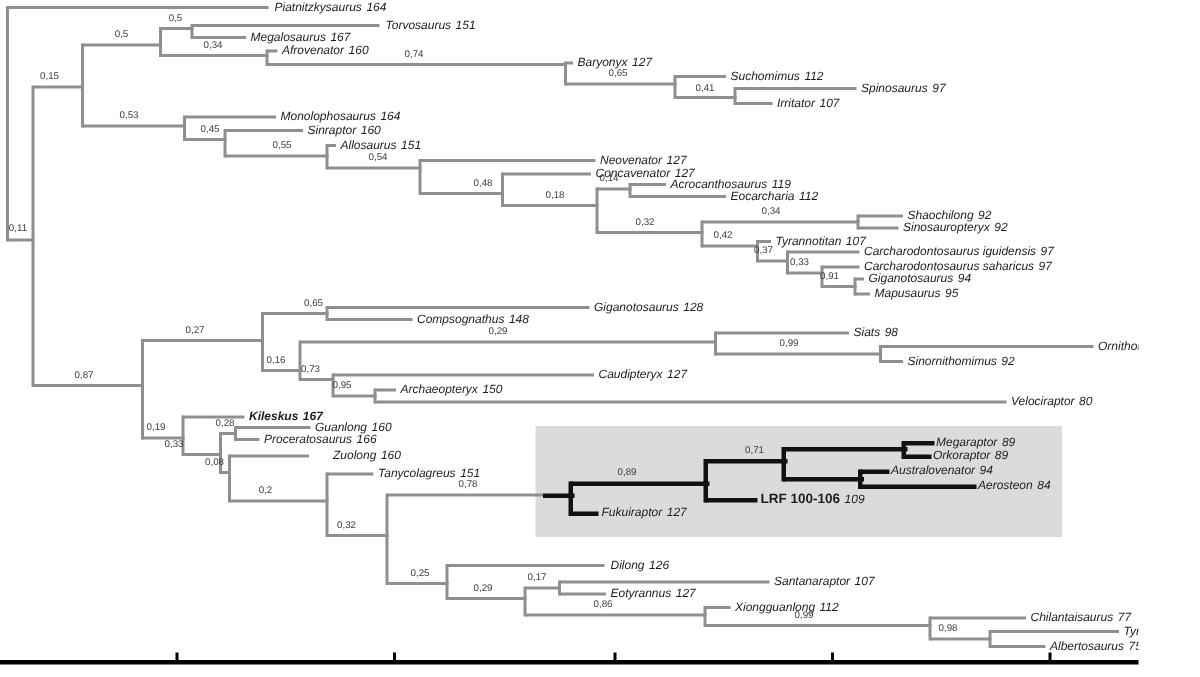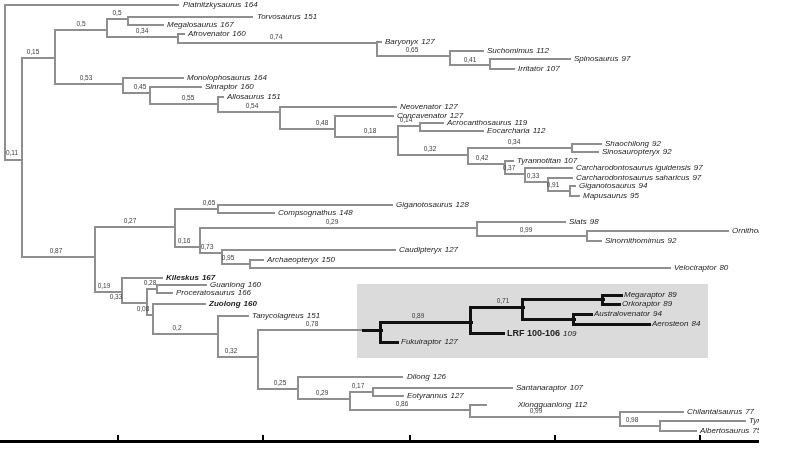--- a/index.html
+++ b/index.html
@@ -194,32 +194,32 @@
       <div class="taxon" style="left: 278px; top: 213px; color: rgb(28, 28, 28);"><span class="nm">Compsognathus</span><span class="age">148</span></div>
       <div class="taxon" style="left: 569px; top: 222px; color: rgb(28, 28, 28);"><span class="nm">Siats</span><span class="age">98</span></div>
       <div class="taxon" style="left: 732px; top: 231px; color: rgb(28, 28, 28);"><span class="nm">Ornithomimus</span><span class="age">70</span></div>
       <div class="taxon" style="left: 605px; top: 241px; color: rgb(28, 28, 28);"><span class="nm">Sinornithomimus</span><span class="age">92</span></div>
       <div class="taxon" style="left: 399px; top: 250px; color: rgb(28, 28, 28);"><span class="nm">Caudipteryx</span><span class="age">127</span></div>
       <div class="taxon" style="left: 267px; top: 260px; color: rgb(28, 28, 28);"><span class="nm">Archaeopteryx</span><span class="age">150</span></div>
       <div class="taxon" style="left: 674px; top: 268px; color: rgb(28, 28, 28);"><span class="nm">Velociraptor</span><span class="age">80</span></div>
       <div class="taxon" style="left: 166px; top: 278px; color: rgb(28, 28, 28); font-weight: bold;"><span class="nm">Kileskus</span><span class="age">167</span></div>
       <div class="taxon" style="left: 210px; top: 285px; color: rgb(28, 28, 28);"><span class="nm">Guanlong</span><span class="age">160</span></div>
       <div class="taxon" style="left: 176px; top: 293px; color: rgb(28, 28, 28);"><span class="nm">Proceratosaurus</span><span class="age">166</span></div>
-      <div class="taxon" style="left: 209px; top: 304px; color: rgb(28, 28, 28); font-weight: bold;"><span class="nm">Zuolong</span><span class="age">160</span></div>
+      <div class="taxon" style="left: 222px; top: 304px; color: rgb(28, 28, 28);"><span class="nm">Zuolong</span><span class="age">160</span></div>
       <div class="taxon" style="left: 252px; top: 316px; color: rgb(28, 28, 28);"><span class="nm">Tanycolagreus</span><span class="age">151</span></div>
       <div class="taxon" style="left: 624px; top: 295px; color: rgb(28, 28, 28);"><span class="nm">Megaraptor</span><span class="age">89</span></div>
       <div class="taxon" style="left: 622px; top: 304px; color: rgb(28, 28, 28);"><span class="nm">Orkoraptor</span><span class="age">89</span></div>
       <div class="taxon" style="left: 594px; top: 314px; color: rgb(28, 28, 28);"><span class="nm">Australovenator</span><span class="age">94</span></div>
       <div class="taxon" style="left: 652px; top: 324px; color: rgb(28, 28, 28);"><span class="nm">Aerosteon</span><span class="age">84</span></div>
       <div class="taxon" style="left: 507px; top: 333px; color: rgb(28, 28, 28);"><span class="nm bold">LRF 100-106</span><span class="age">109</span></div>
       <div class="taxon" style="left: 401px; top: 342px; color: rgb(28, 28, 28);"><span class="nm">Fukuiraptor</span><span class="age">127</span></div>
       <div class="taxon" style="left: 407px; top: 377px; color: rgb(28, 28, 28);"><span class="nm">Dilong</span><span class="age">126</span></div>
       <div class="taxon" style="left: 516px; top: 388px; color: rgb(28, 28, 28);"><span class="nm">Santanaraptor</span><span class="age">107</span></div>
       <div class="taxon" style="left: 407px; top: 396px; color: rgb(28, 28, 28);"><span class="nm">Eotyrannus</span><span class="age">127</span></div>
-      <div class="taxon" style="left: 490px; top: 405px; color: rgb(28, 28, 28); margin-left: 28px;"><span class="nm">Xiongguanlong</span><span class="age">112</span></div>
+      <div class="taxon" style="left: 490px; top: 405px; color: rgb(28, 28, 28);"><span class="nm">Xiongguanlong</span><span class="age">112</span></div>
       <div class="taxon" style="left: 687px; top: 412px; color: rgb(28, 28, 28);"><span class="nm">Chilantaisaurus</span><span class="age">77</span></div>
       <div class="taxon" style="left: 749px; top: 421px; color: rgb(28, 28, 28);"><span class="nm">Tyrannosaurus</span></div>
       <div class="taxon" style="left: 700px; top: 431px; color: rgb(28, 28, 28);"><span class="nm">Albertosaurus</span><span class="age">75</span></div>
     </div>
   <div id="supports-layer">
       <div class="support" style="left: 12px; top: 153px; color: rgb(60, 60, 60);">0,11</div>
       <div class="support" style="left: 33px; top: 52px; color: rgb(60, 60, 60);">0,15</div>
       <div class="support" style="left: 81px; top: 24px; color: rgb(60, 60, 60);">0,5</div>
       <div class="support" style="left: 117px; top: 13px; color: rgb(60, 60, 60);">0,5</div>
       <div class="support" style="left: 142px; top: 31px; color: rgb(60, 60, 60);">0,34</div>

